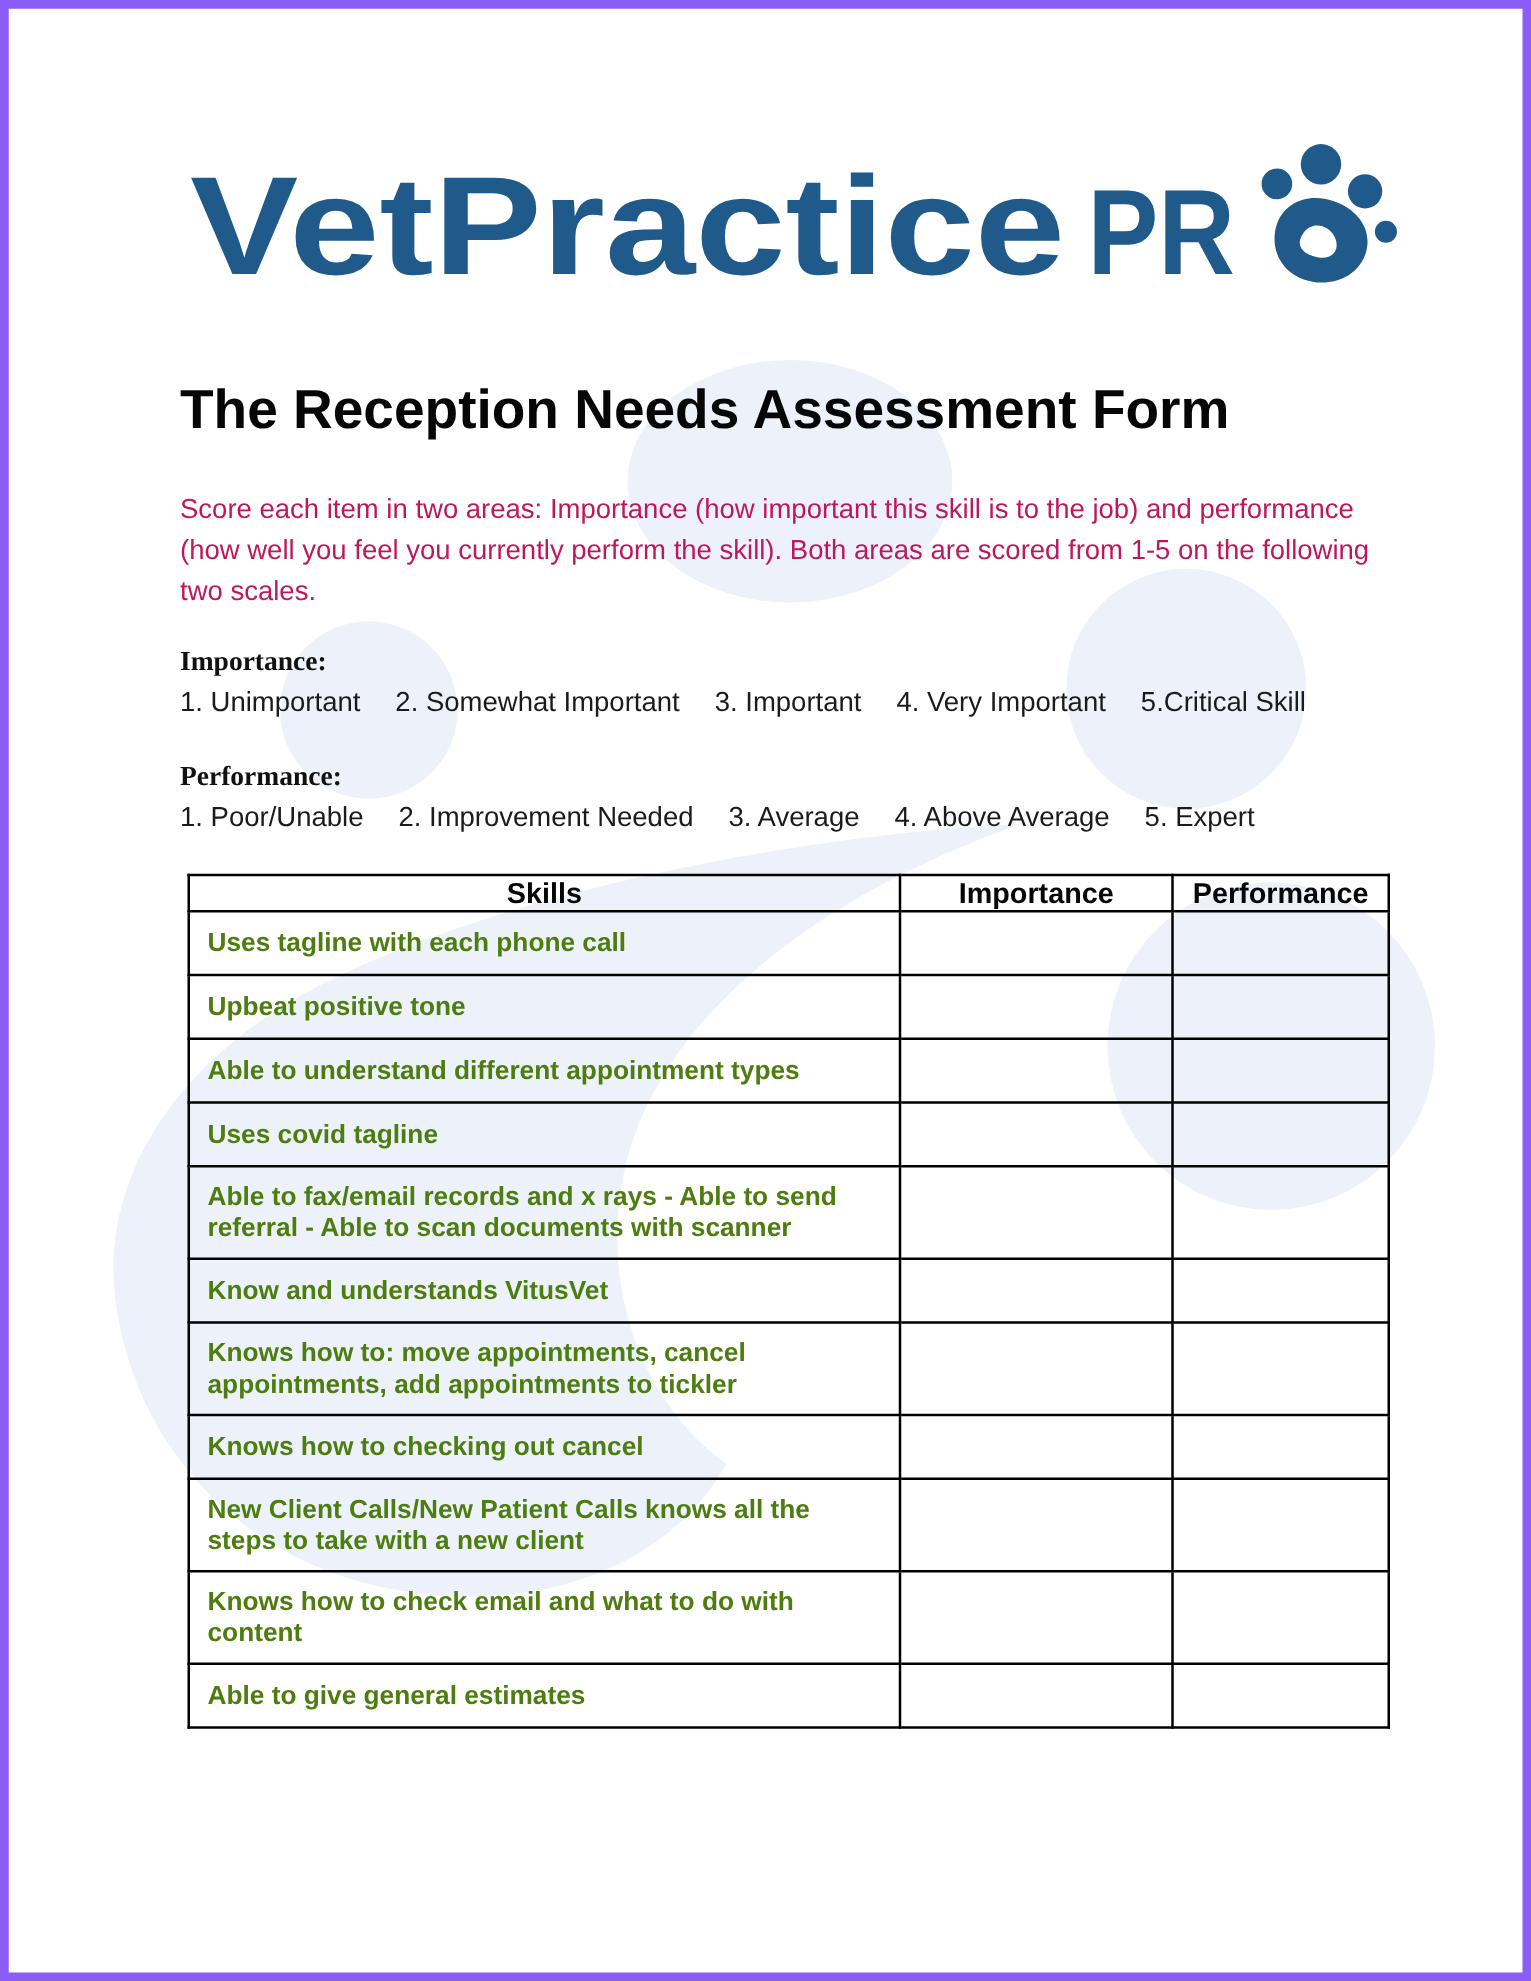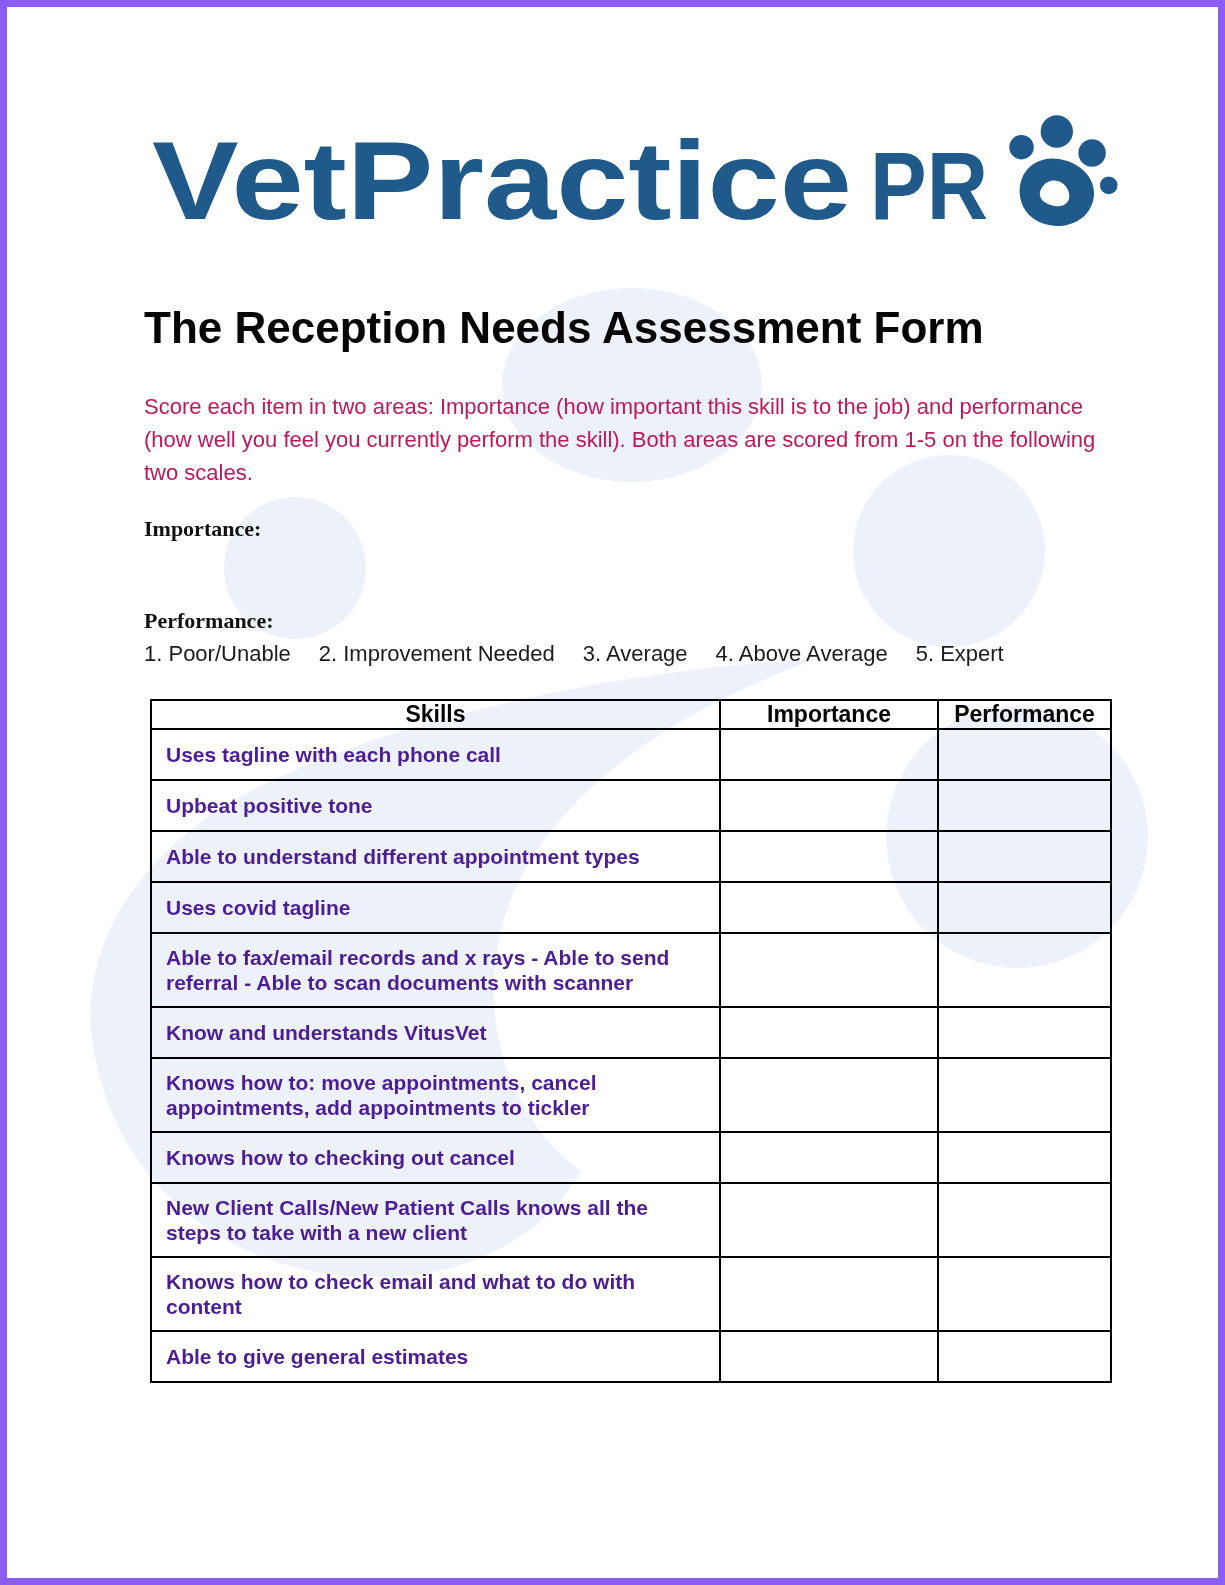--- a/index.html
+++ b/index.html
@@ -45,21 +45,21 @@
   }
   table.skills th, table.skills td {
     border:2px solid #000000;
     background:transparent;
   }
   table.skills th {
     font-size:23px; font-weight:700; color:#060606;
     padding:0 6px; text-align:center;
   }
   table.skills td.skill {
-    font-size:21px; font-weight:700; color:#4c1d95;
+    font-size:21px; font-weight:700; color:#4d7c0f;
     padding:11px 14px; line-height:25px; text-align:left;
     vertical-align:middle;
   }
   table.skills td.score { height:47px; }
 </style>
 </head>
 <body>
 
 <div class="page">
 
@@ -90,20 +90,21 @@
   <div class="doc-title">The Reception Needs Assessment Form</div>
 
   <div class="intro">
     <div>Score each item in two areas: Importance (how important this skill is to the job) and performance</div>
     <div>(how well you feel you currently perform the skill). Both areas are scored from 1-5 on the following</div>
     <div>two scales.</div>
   </div>
 
   <div class="scale-block importance">
     <div class="scale-label">Importance:</div>
+    <div class="scale-items"><span class="scale-item">1. Unimportant</span><span class="scale-item">2. Somewhat Important</span><span class="scale-item">3. Important</span><span class="scale-item">4. Very Important</span><span class="scale-item">5.Critical Skill</span></div>
   </div>
 
   <div class="scale-block performance">
     <div class="scale-label">Performance:</div>
     <div class="scale-items"><span class="scale-item">1. Poor/Unable</span><span class="scale-item">2. Improvement Needed</span><span class="scale-item">3. Average</span><span class="scale-item">4. Above Average</span><span class="scale-item">5. Expert</span></div>
   </div>
 
   <table class="skills">
     <colgroup>
       <col style="width:569px">

